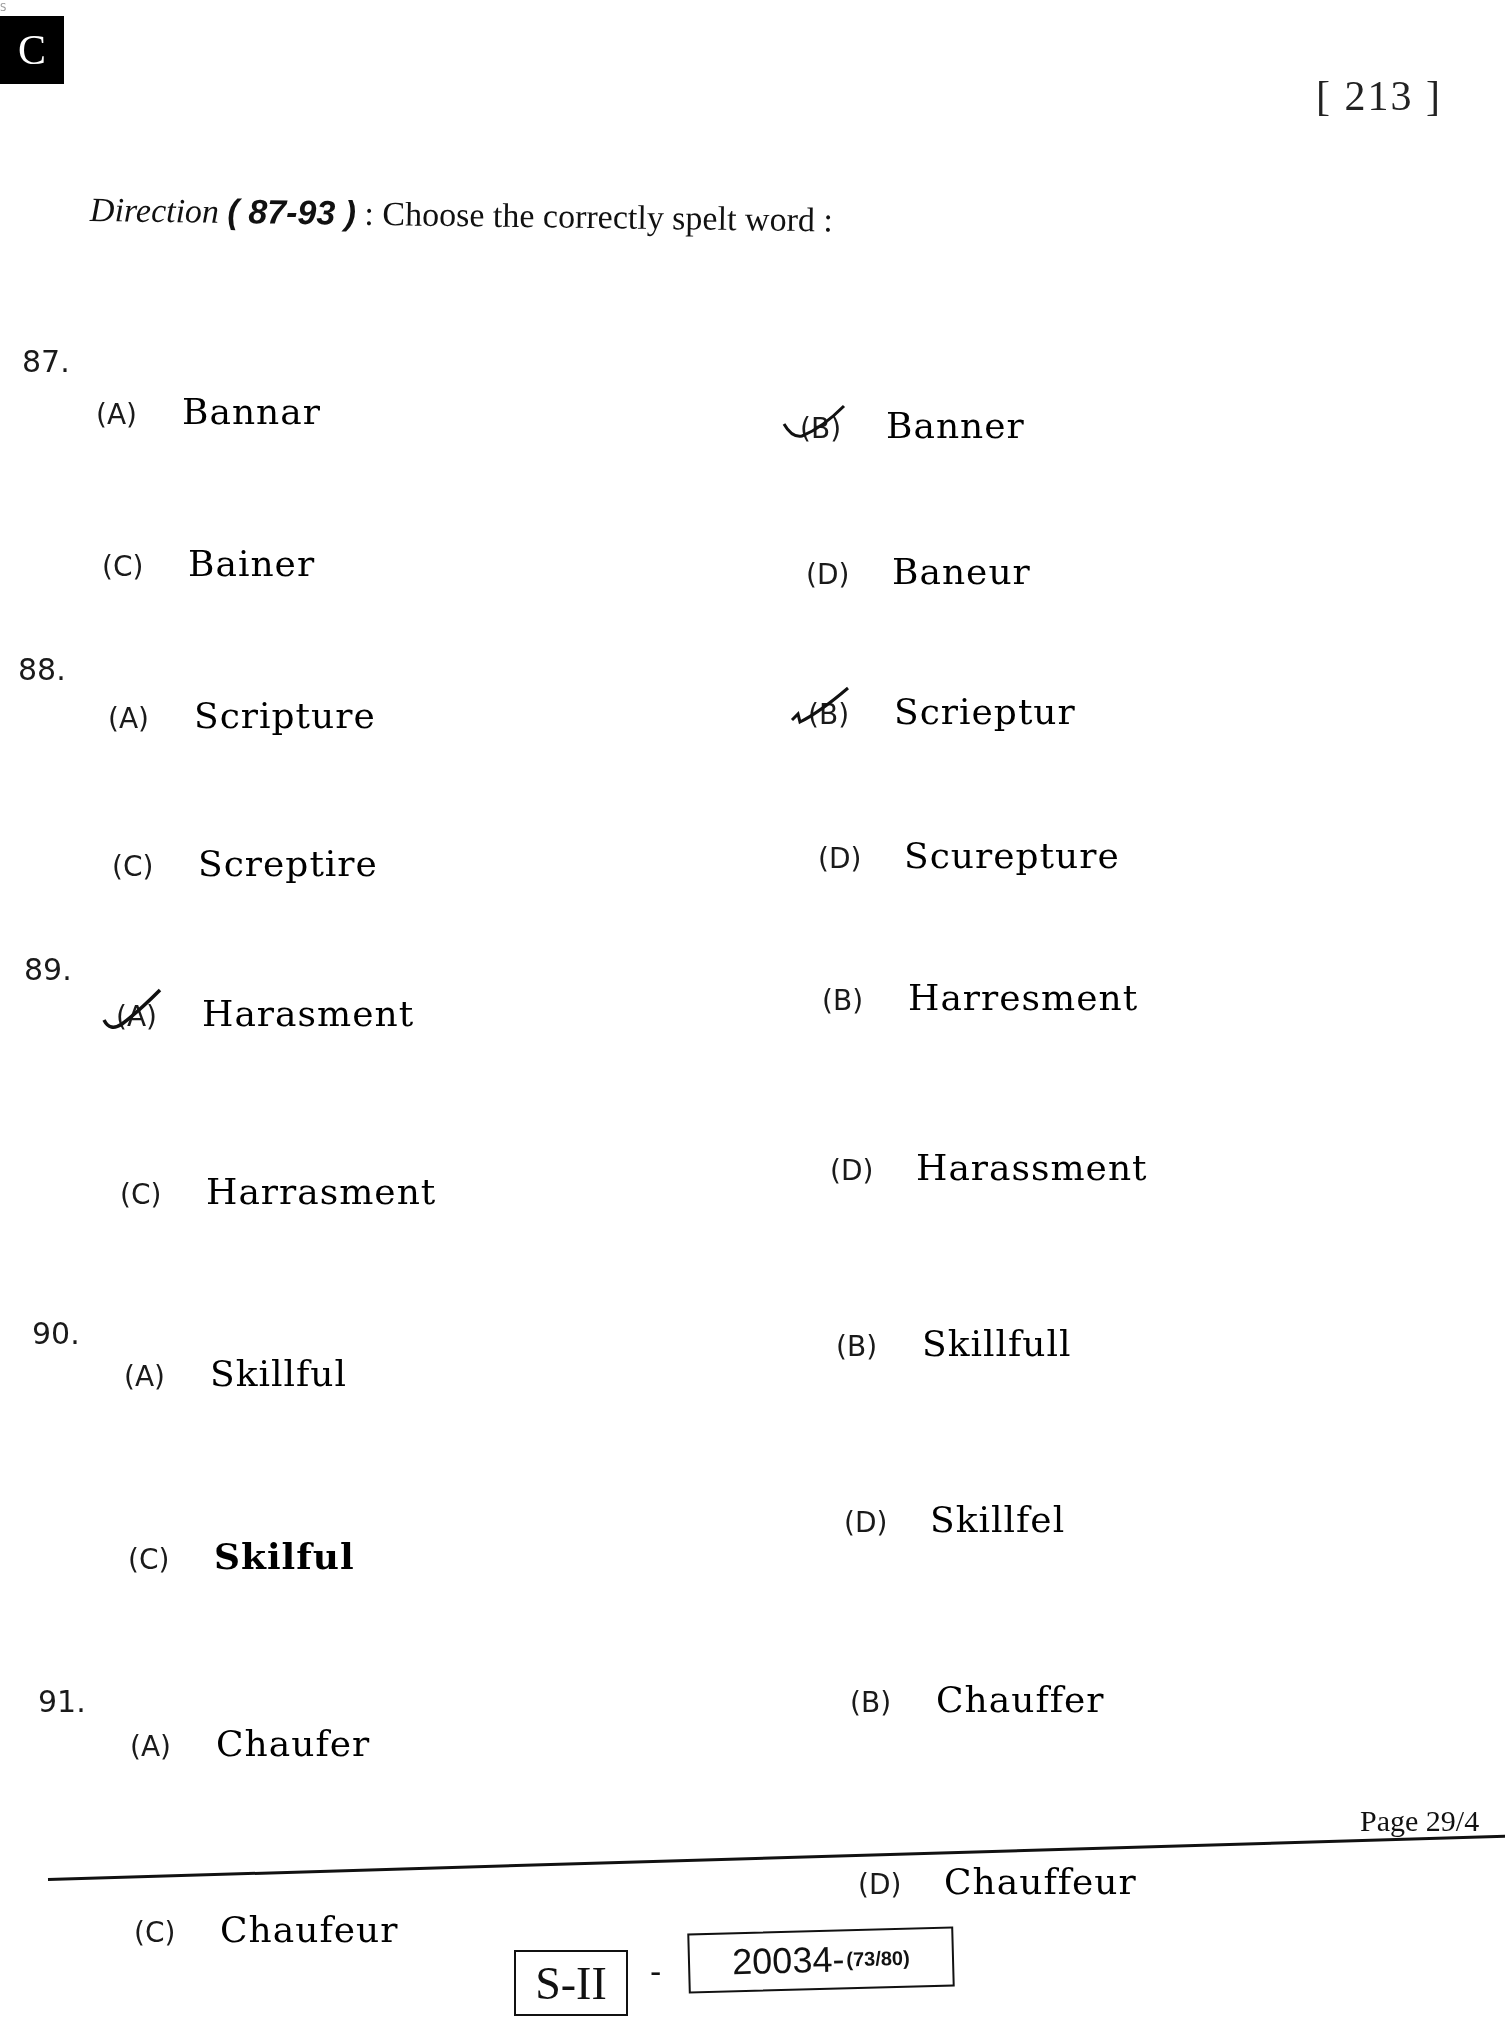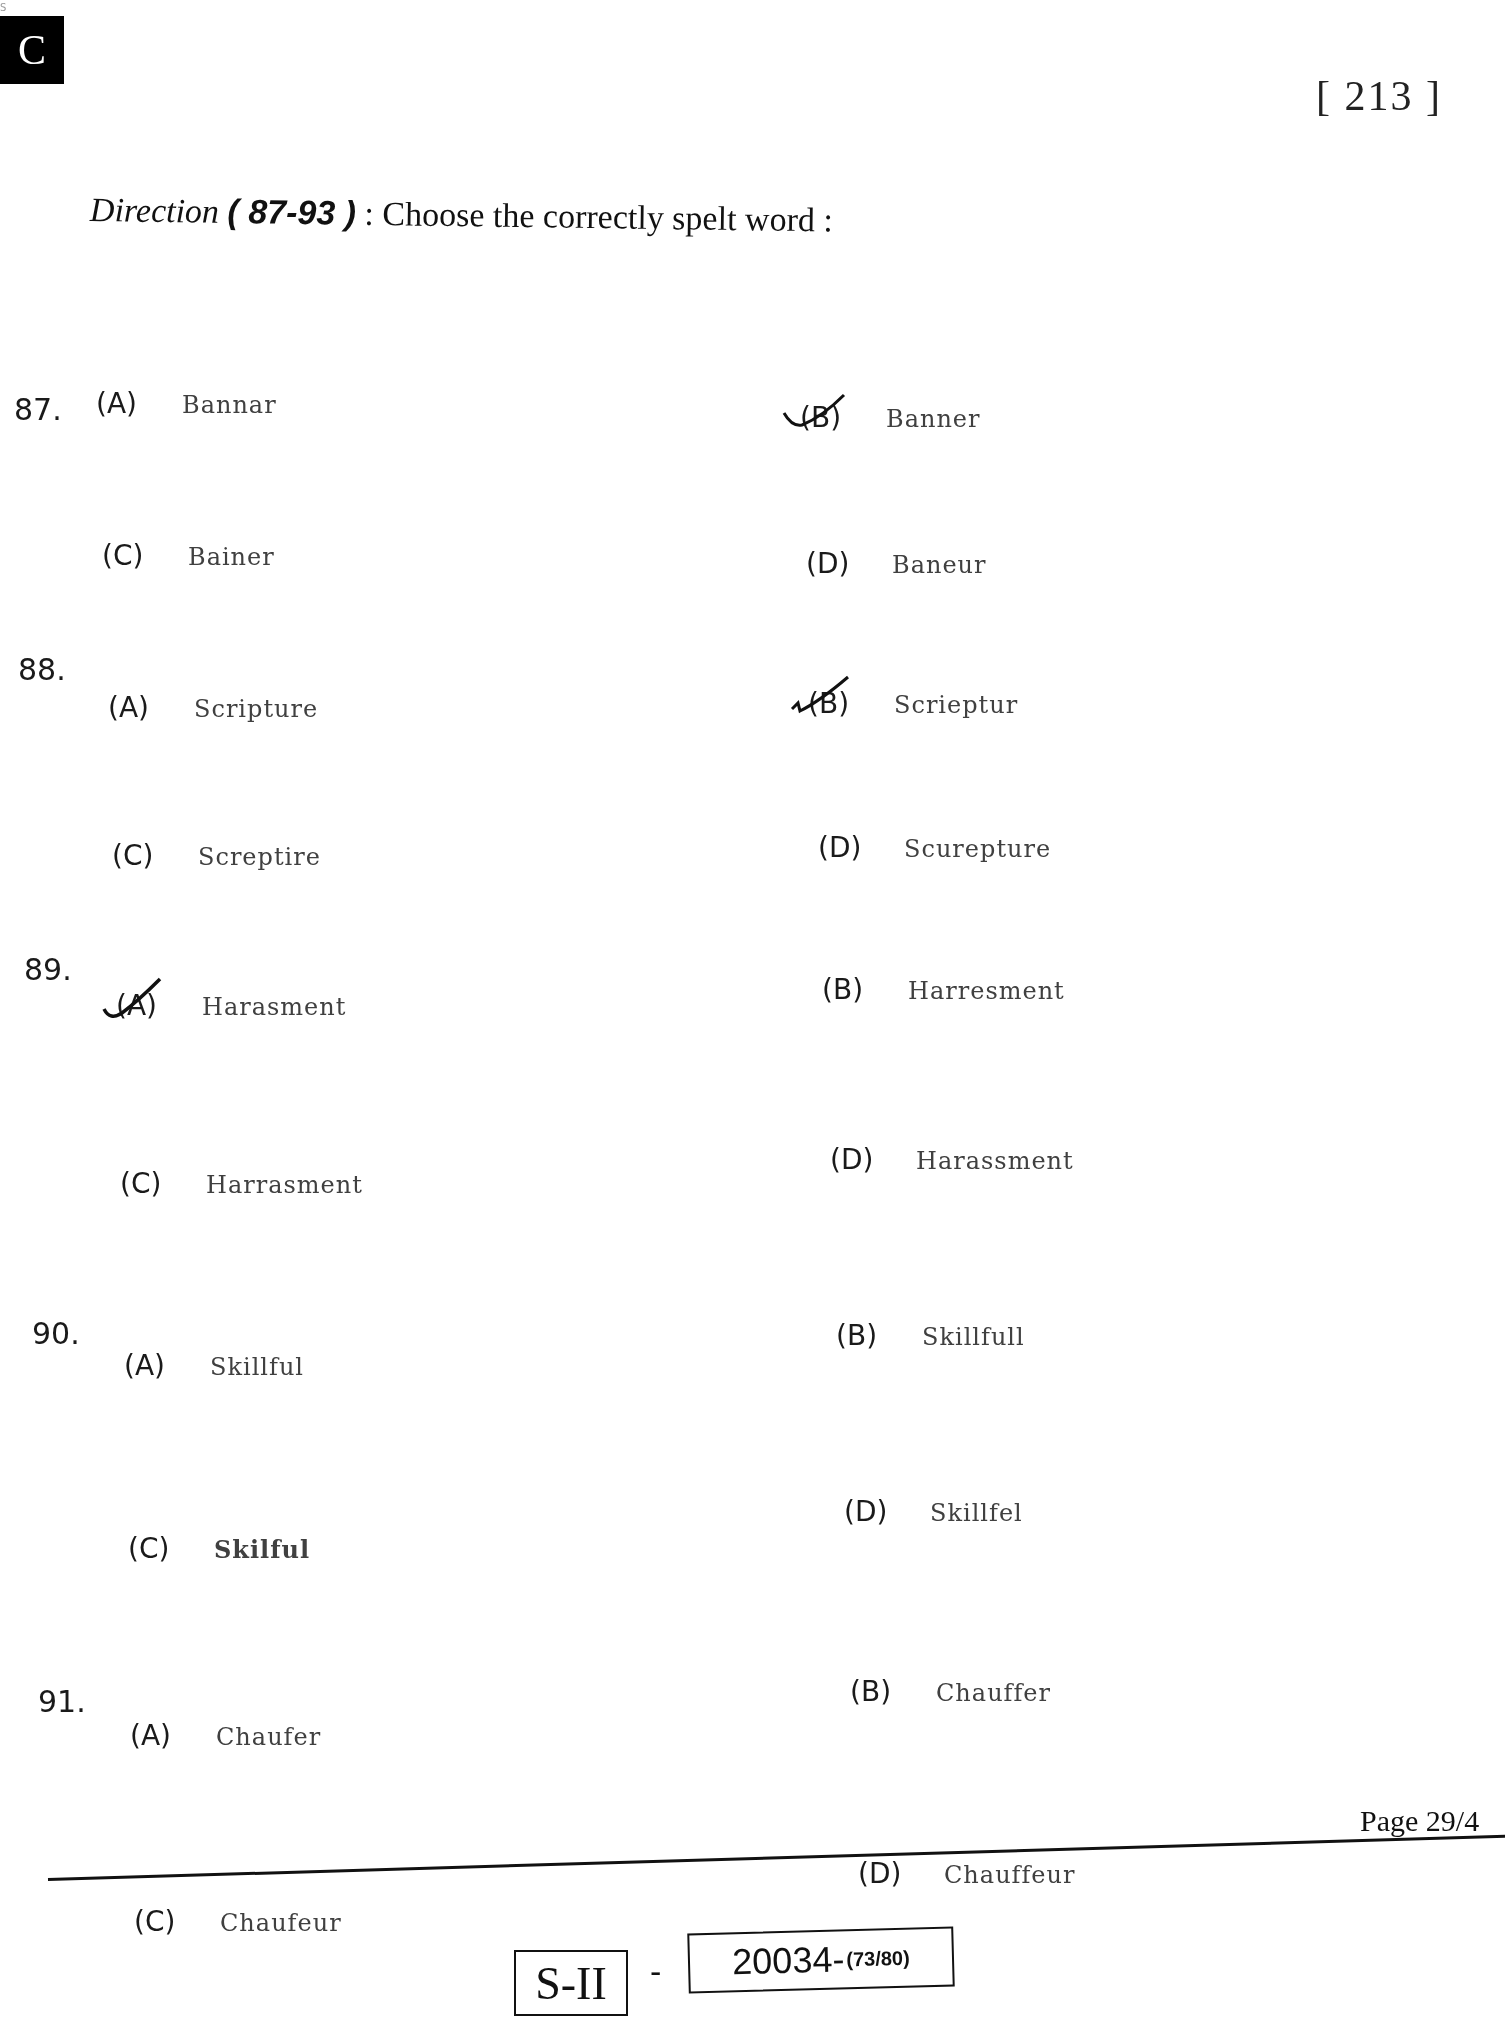--- a/index.html
+++ b/index.html
@@ -6,21 +6,21 @@
     body { width: 1505px; height: 2034px; position: relative; overflow: hidden; color: #111; font-family: "DejaVu Serif", serif; }
     .badge { position: absolute; left: 0; top: 16px; width: 64px; height: 68px; background: #000; color: #fff; font-family: "Liberation Serif", serif; font-size: 42px; display: flex; align-items: center; justify-content: center; }
     .corner-mark { position: absolute; left: 0; top: 2px; font-size: 10px; color: #999; font-family: "DejaVu Sans", sans-serif; }
     .page-ref { position: absolute; left: 1316px; top: 72px; font-family: "Liberation Serif", serif; font-size: 42px; letter-spacing: 2px; color: #222; }
     .direction { position: absolute; left: 90px; top: 190px; font-family: "Liberation Serif", serif; font-size: 34px; transform: rotate(0.8deg); transform-origin: left center; white-space: nowrap; }
     .direction .lead { font-style: italic; }
     .direction .range { font-family: "Liberation Sans", sans-serif; font-weight: bold; font-style: italic; }
     .q-num { position: absolute; font-family: "DejaVu Sans", sans-serif; font-size: 30px; color: #1a1a1a; }
     .opt { position: absolute; white-space: nowrap; display: flex; align-items: baseline; }
     .opt .lbl { font-family: "DejaVu Sans", sans-serif; font-size: 28px; color: #1a1a1a; width: 86px; display: inline-block; position: relative; }
-    .opt .word { font-family: "DejaVu Serif", serif; font-size: 24px; letter-spacing: 1px; color: #404040; margin-top: 43px; }
+    .opt .word { font-family: "DejaVu Serif", serif; font-size: 36px; letter-spacing: 1px; color: #000000; margin-top: 43px; }
     .tick { position: absolute; left: -18px; top: -14px; width: 80px; height: 50px; pointer-events: none; }
     .footer-line { position: absolute; left: 48px; top: 1878px; width: 1470px; height: 3px; background: #111; transform: rotate(-1.7deg); transform-origin: left center; }
     .box { position: absolute; border: 2px solid #111; font-family: "Liberation Serif", serif; display: flex; align-items: center; justify-content: center; }
     .box-series { left: 514px; top: 1950px; width: 110px; height: 62px; font-size: 46px; }
     .dash { position: absolute; left: 650px; top: 1952px; font-size: 34px; font-family: "Liberation Sans", sans-serif; }
     .box-code { left: 688px; top: 1930px; width: 262px; height: 56px; font-size: 36px; font-family: "Liberation Sans", sans-serif; transform: rotate(-1.5deg); }
     .box-code .sub { font-size: 20px; font-weight: bold; margin-left: 2px; }
     .page-num { position: absolute; left: 1360px; top: 1804px; font-family: "Liberation Serif", serif; font-size: 30px; white-space: nowrap; }
   </style>
 </head>
@@ -29,21 +29,21 @@
 <div class="corner-mark">S</div>
 <div class="badge">C</div>
 <div class="page-ref">[ 213 ]</div>
 
 <div class="direction">
   <span class="lead">Direction</span>
   <span class="range">( 87-93 )</span>
   <span>: Choose the correctly spelt word :</span>
 </div>
 
-<div class="q-num" style="left:14px; top:344px;margin-top:48px;">87.</div>
+<div class="q-num" style="left:22px; top:344px;">87.</div>
 <div class="opt" style="left:96px; top:348px;">
   <span class="lbl">(A)</span>
   <span class="word">Bannar</span>
 </div>
 <div class="opt" style="left:800px; top:362px;">
   <span class="lbl">
     <span>(B)</span>
     <svg class="tick" viewBox="0 0 80 50">
         <path d="M2 26 Q10 40 20 38 Q40 30 62 8" fill="none" stroke="#111" stroke-width="3"></path>
       </svg>

